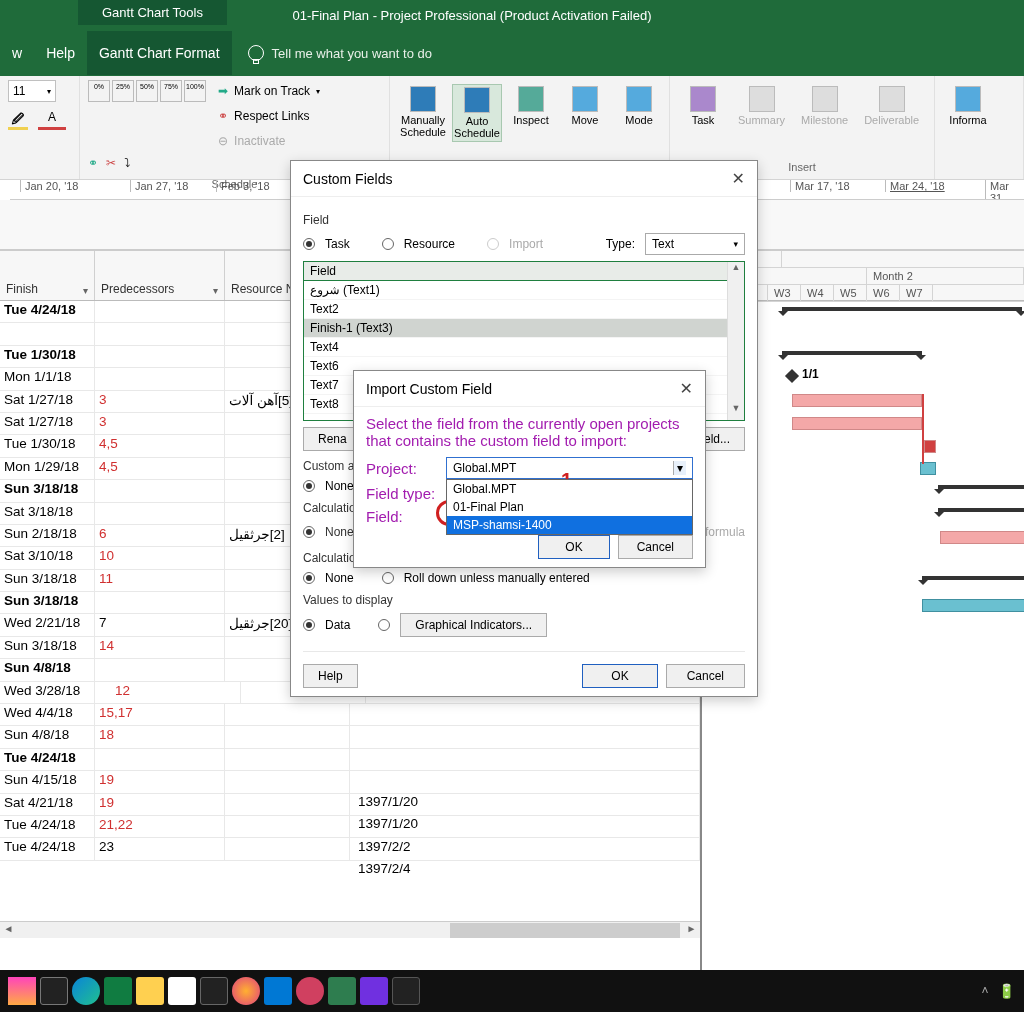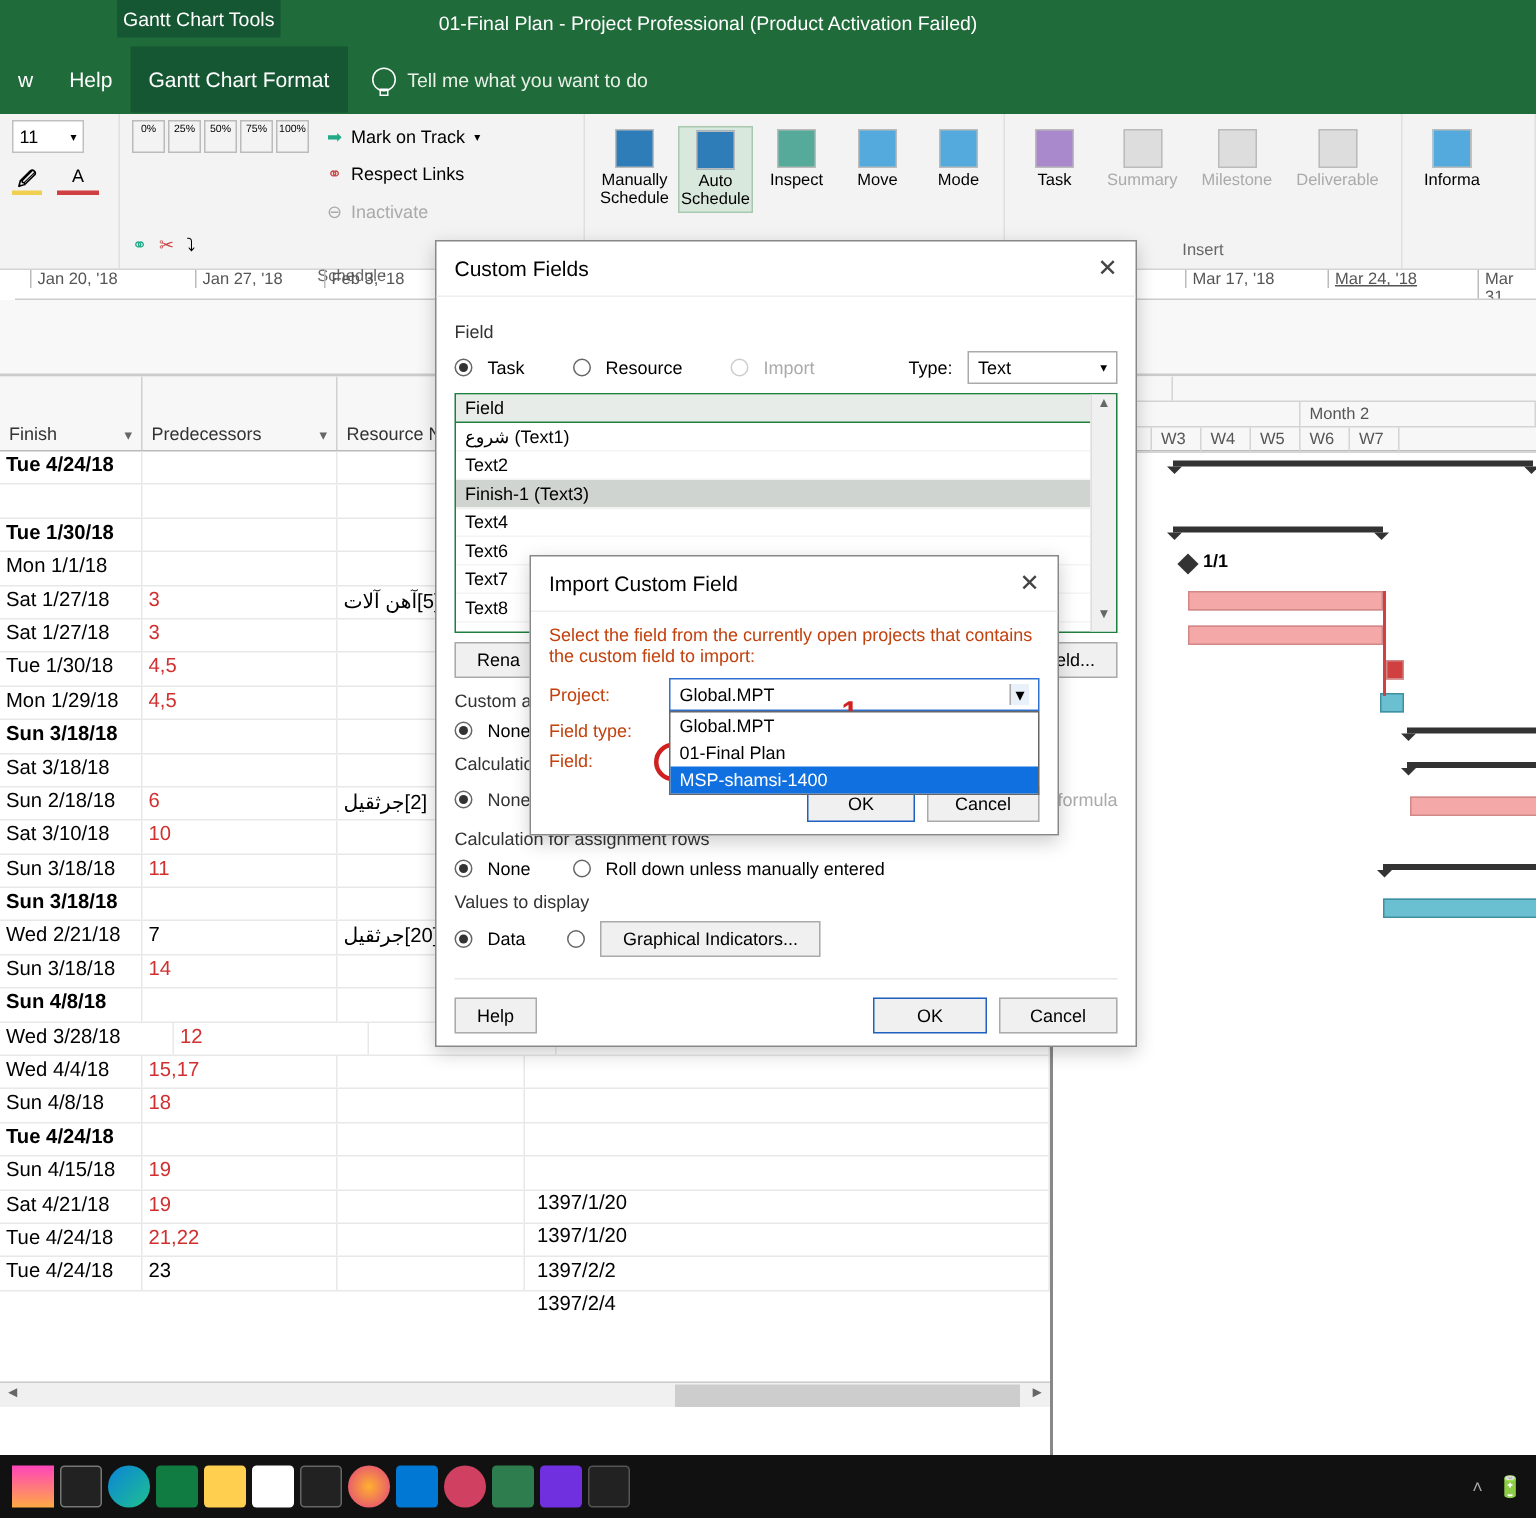--- a/index.html
+++ b/index.html
@@ -1,19 +1,19 @@
 <!DOCTYPE html>
 <html><head>
 <meta charset="utf-8">
 <style>
 * { box-sizing: border-box; margin: 0; padding: 0; font-family: "Segoe UI", Tahoma, sans-serif; }
 body { width: 1024px; height: 1012px; overflow: hidden; background: #fff; position: relative; font-size: 12px; }
 
 .titlebar { background: #1f6b3a; height: 30px; display: flex; align-items: center; color: #fff; }
-.gantt-tools { background: #155732; padding: 5px 4px; font-size: 13px; position: absolute; left: 78px; top: 0; }
+.gantt-tools { background: #155732; padding: 5px 24px; font-size: 13px; position: absolute; left: 78px; top: 0; }
 .app-title { margin: 0 auto; font-size: 13px; padding-right: 80px; }
 
 .menubar { background: #1f6b3a; height: 46px; display: flex; align-items: center; color: #fff; padding-left: 0; }
 .menu-item { padding: 14px 12px; font-size: 14px; cursor: pointer; }
 .menu-item.active { background: #155732; }
 .tell-me { display: flex; align-items: center; gap: 8px; padding-left: 16px; font-size: 13px; color: #e8f0e8; }
 .bulb { width: 16px; height: 16px; border: 1.5px solid #fff; border-radius: 50%; display: inline-block; position: relative; }
 .bulb::after { content: ''; position: absolute; width: 4px; height: 3px; border: 1px solid #fff; bottom: -4px; left: 4px; }
 
 .ribbon { background: #f3f3f3; border-bottom: 1px solid #d4d4d4; height: 104px; display: flex; position: relative; }
@@ -62,21 +62,21 @@
 .red-line { position: absolute; width: 2px; background: #d04040; }
 
 .dlg { position: absolute; background: #fff; border: 1px solid #888; box-shadow: 0 4px 12px rgba(0,0,0,0.2); }
 .dlg-title { padding: 8px 12px; font-size: 14px; display: flex; justify-content: space-between; align-items: center; border-bottom: 1px solid #eee; }
 .dlg-close { font-size: 16px; color: #444; cursor: pointer; }
 .dlg-body { padding: 8px 12px; }
 .dlg-row { display: flex; align-items: center; gap: 10px; margin: 6px 0; font-size: 12px; }
 .radio { width: 12px; height: 12px; border: 1px solid #666; border-radius: 50%; display: inline-block; position: relative; }
 .radio.on::after { content: ''; position: absolute; width: 6px; height: 6px; background: #333; border-radius: 50%; top: 2px; left: 2px; }
 .radio.dis { border-color: #ccc; }
-.field-label { font-size: 12px; color: #c2410c; }
+.field-label { font-size: 15px; color: #a21caf; }
 .type-sel { width: 100px; height: 22px; border: 1px solid #aaa; padding: 2px 6px; display: flex; justify-content: space-between; align-items: center; }
 .field-list { border: 1px solid #1f7f3f; margin-top: 2px; height: 160px; display: flex; }
 .list-items { flex: 1; overflow: hidden; }
 .list-items div { padding: 2px 6px; font-size: 12px; border-bottom: 1px solid #f4f4f4; }
 .list-items div.sel { background: #d0d4d0; }
 .list-scroll { width: 17px; background: #f0f0f0; border-left: 1px solid #ddd; display: flex; flex-direction: column; justify-content: space-between; }
 .scroll-arrow { height: 17px; text-align: center; font-size: 9px; color: #666; }
 .btn { padding: 4px 14px; border: 1px solid #aaa; background: #f0f0f0; font-size: 12px; cursor: pointer; }
 .btn.primary { border: 1px solid #2060c0; }
 .btn-row { display: flex; gap: 8px; justify-content: flex-end; margin-top: 10px; }
@@ -353,22 +353,22 @@
           <div style="width: 125px; direction: rtl; text-align: left;"></div>
           <div style="flex: 1 1 0%;"></div>
         </div>
         <div class="trow">
           <div class="bold" style="width: 95px;">Sun 4/8/18</div>
           <div style="width: 130px;"></div>
           <div style="width: 125px; direction: rtl; text-align: left;"></div>
           <div style="flex: 1 1 0%;"></div>
         </div>
         <div class="trow">
-          <div style="width: 116px;">Wed 3/28/18</div>
-          <div class="red" style="width: 130px;">12</div>
+          <div style="width: 95px;">Wed 3/28/18</div>
+          <div class="red" style="width: 130px; margin-left: 16px;">12</div>
           <div style="width: 125px; direction: rtl; text-align: left;"></div>
           <div style="flex: 1 1 0%;"></div>
         </div>
         <div class="trow">
           <div style="width: 95px;">Wed 4/4/18</div>
           <div class="red" style="width: 130px;">15,17</div>
           <div style="width: 125px; direction: rtl; text-align: left;"></div>
           <div style="flex: 1 1 0%;"></div>
         </div>
         <div class="trow">

